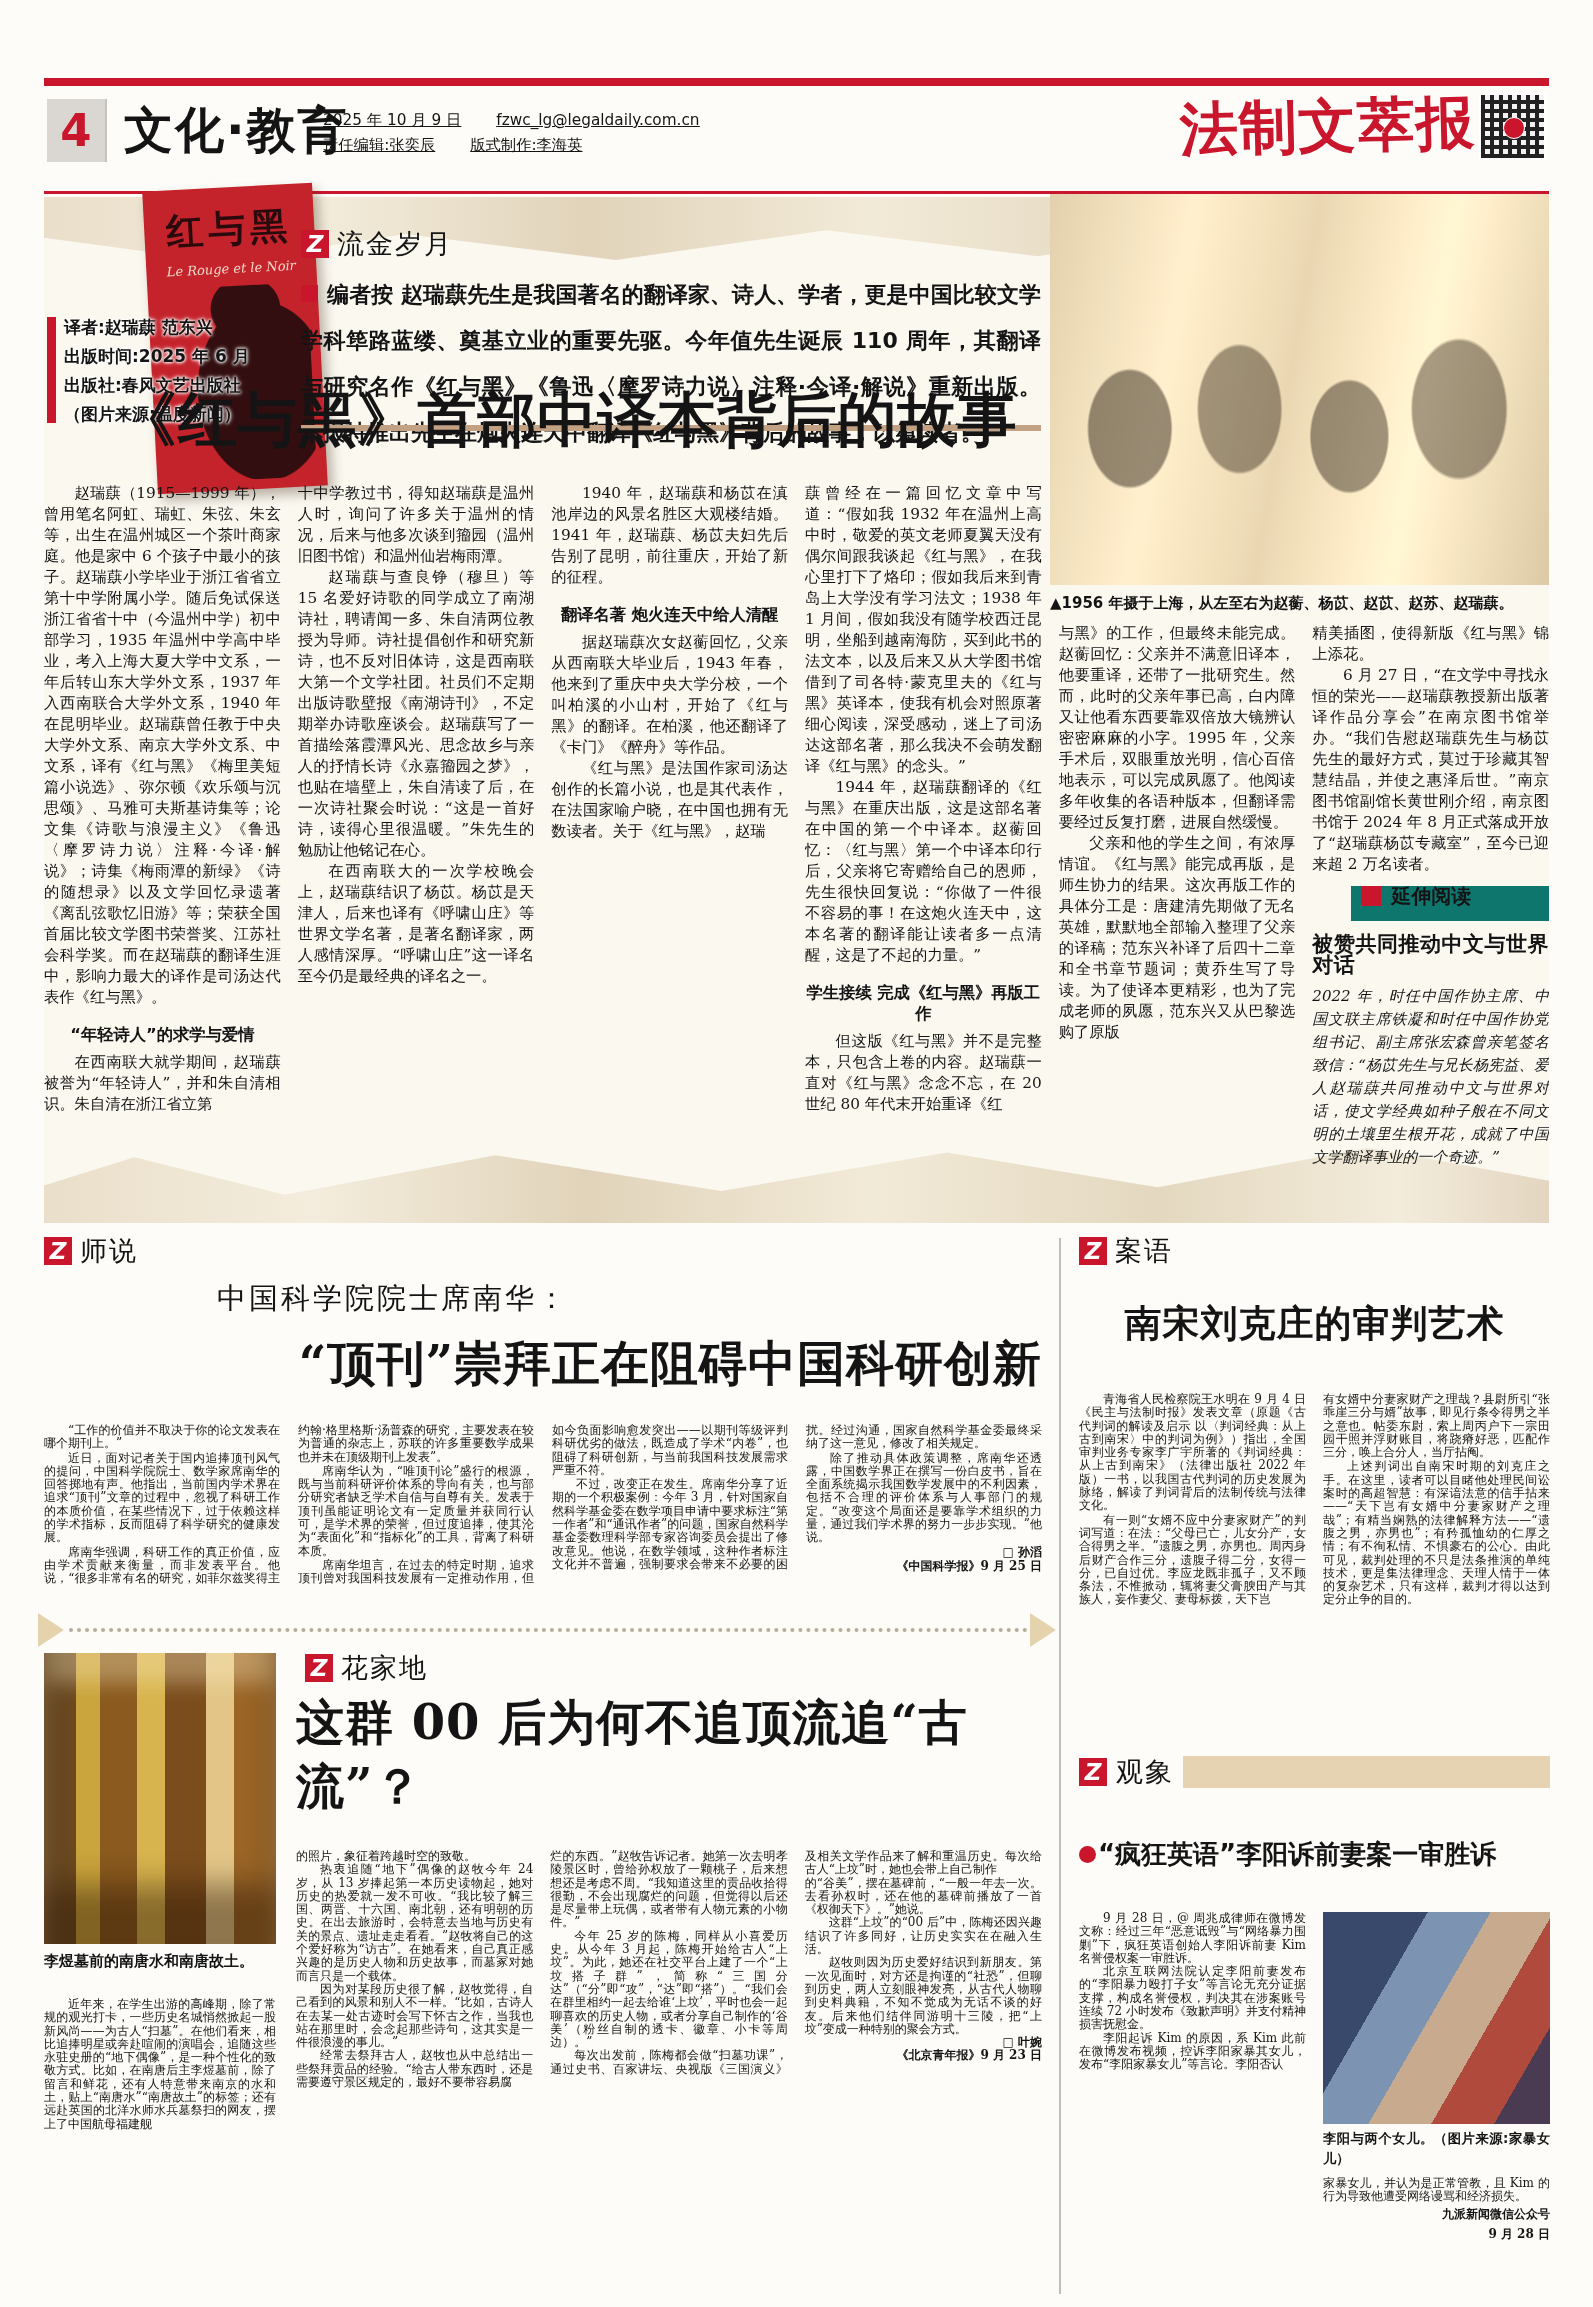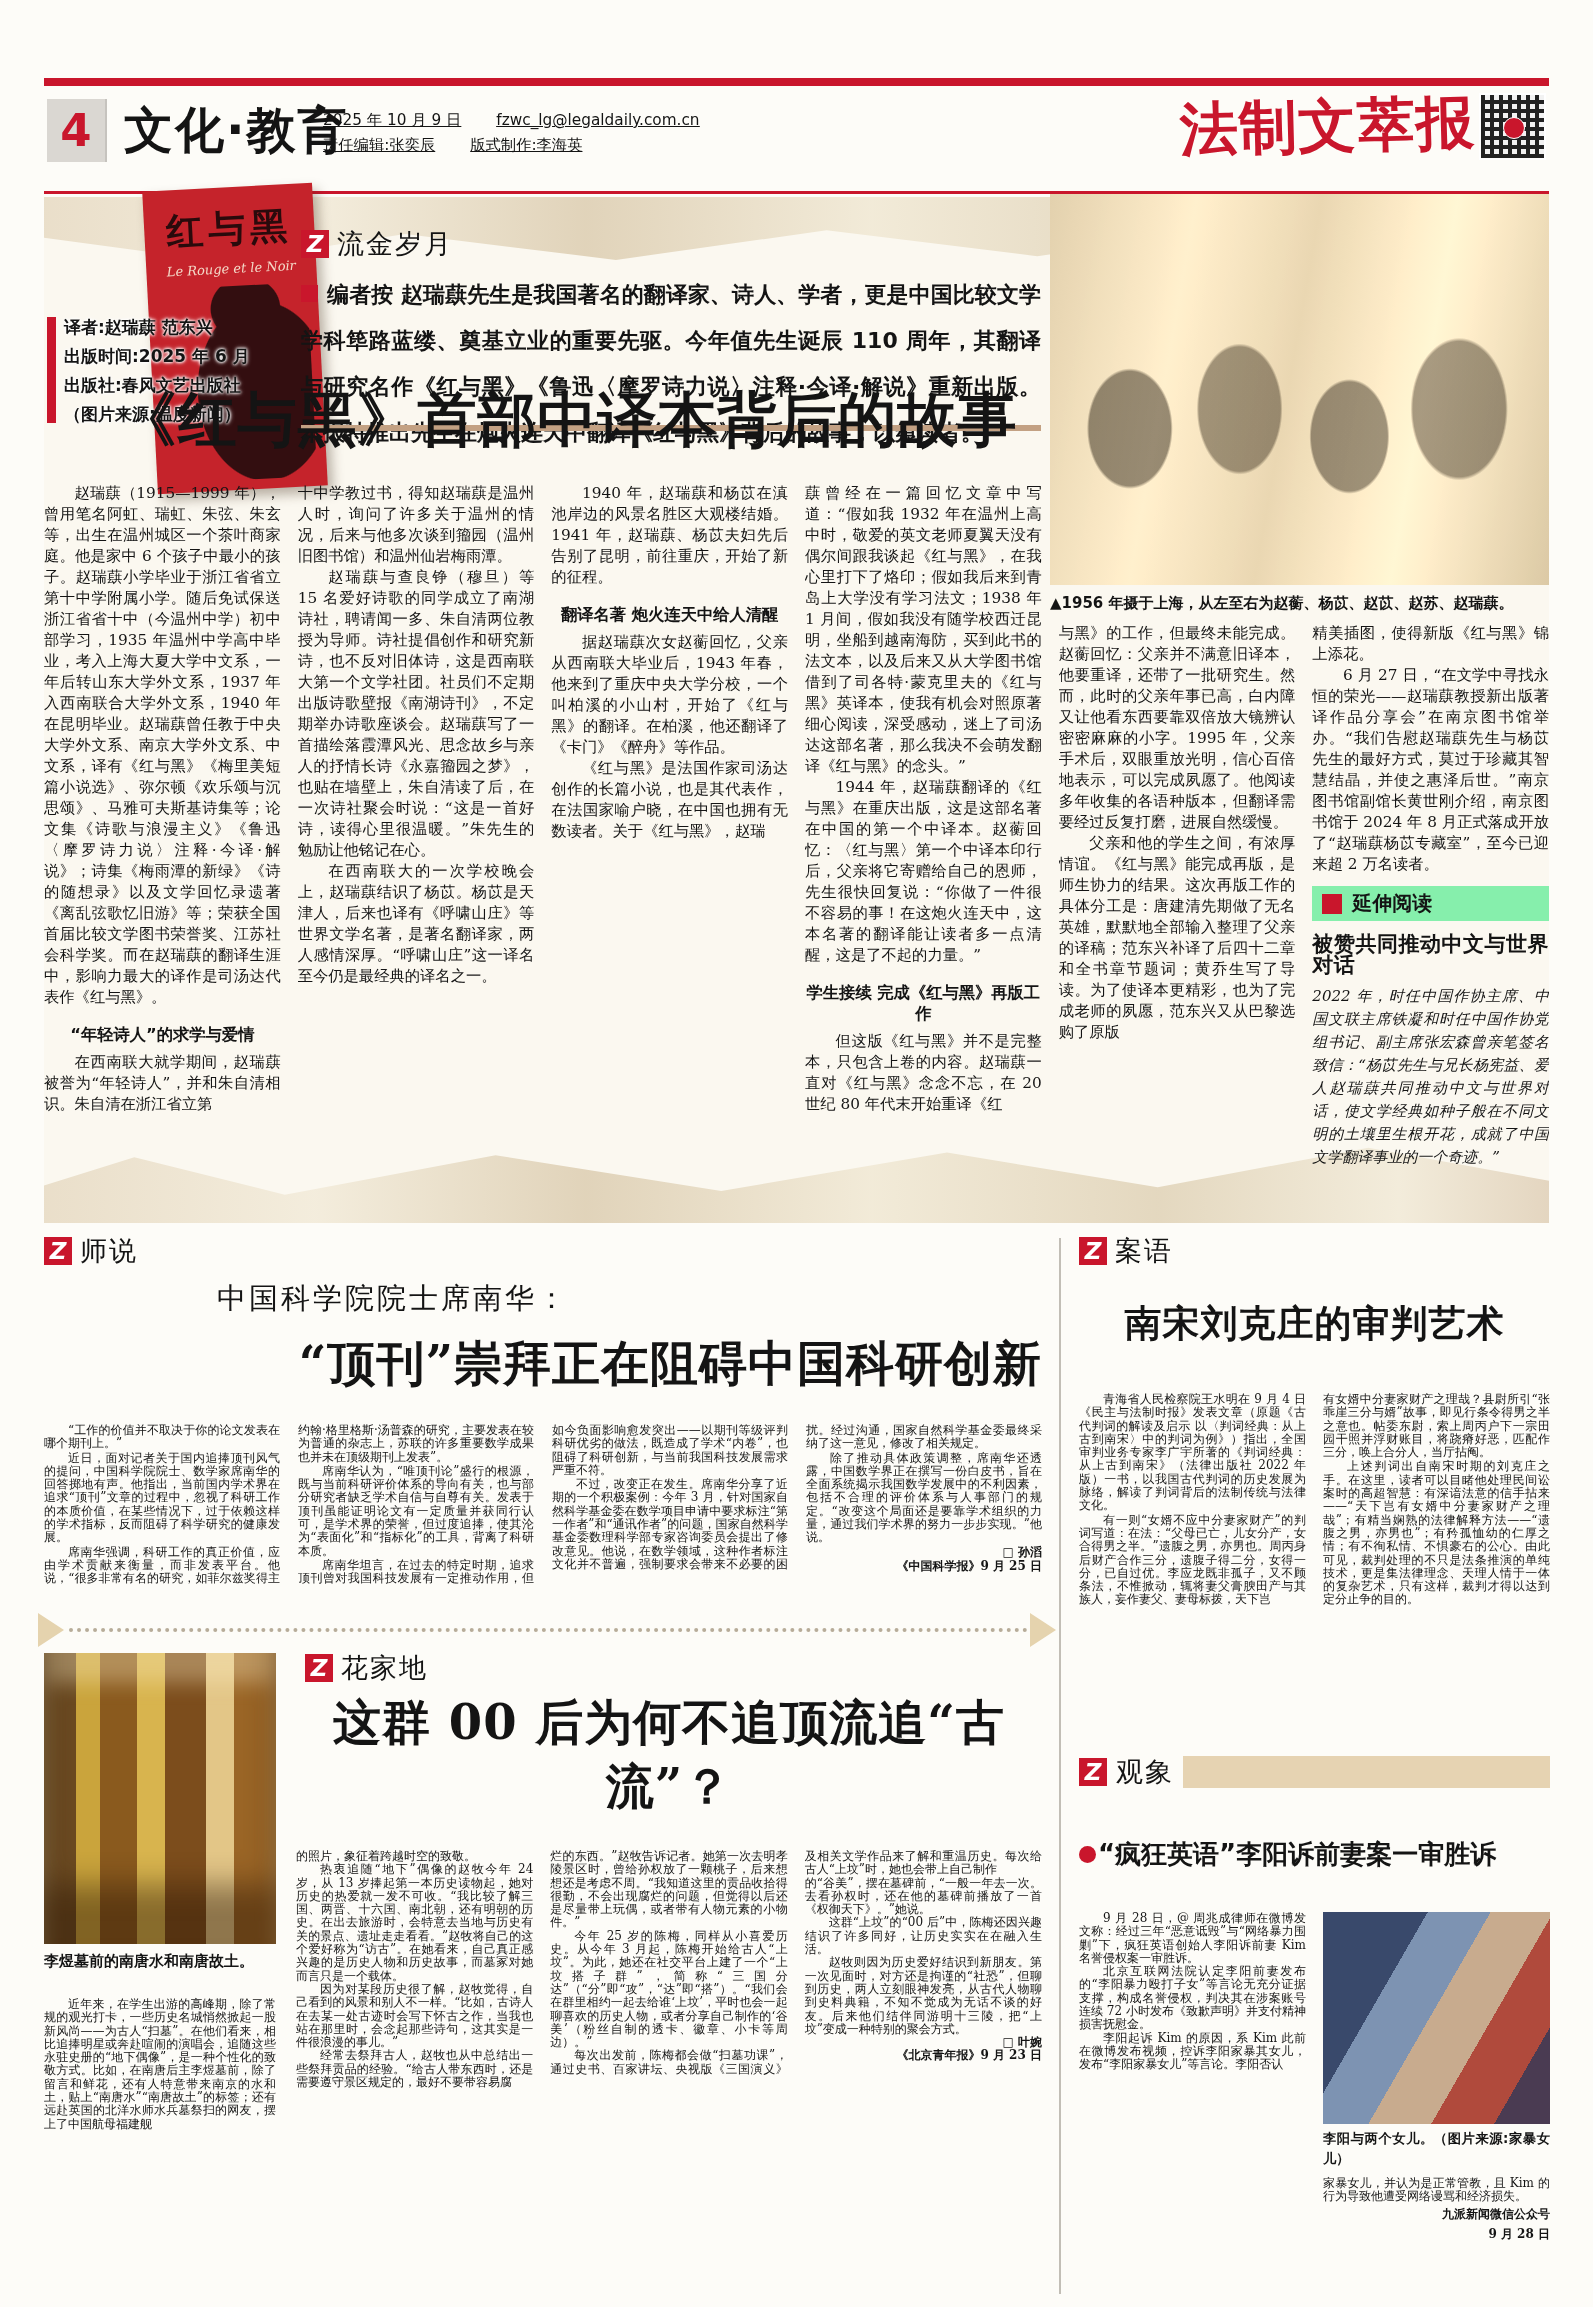--- a/index.html
+++ b/index.html
@@ -58,21 +58,21 @@
                  radial-gradient(69px 99px at 60% 62%,rgba(66,56,42,.5) 0 55%,transparent 58%),
                  radial-gradient(84px 123px at 82% 55%,rgba(75,64,48,.5) 0 55%,transparent 58%);
       background-blend-mode:multiply;filter:sepia(.35);}
   .mphotocap{position:absolute;right:0;top:395px;width:499px;font-size:15px;font-weight:700;line-height:22px;}
   .mcols{position:absolute;left:0;right:0;top:286px;height:691px;display:flex;gap:17px;overflow:hidden;}
   .mcol{flex:1;font-size:15.3px;line-height:21px;text-align:justify;overflow:hidden;}
   .mcol.offset{padding-top:140px;}
   .mcol h4{font-family:"DejaVu Sans","Liberation Sans",sans-serif;font-size:16.3px;font-weight:700;
            text-align:center;margin:16px 0 7px;text-indent:0;}
   .extbox{margin-top:11px;}
-  .extbar{display:flex;align-items:center;gap:10px;background:#86efac;height:35px;padding-left:10px;}
+  .extbar{display:flex;gap:10px;background:#0f766e;height:35px;padding-left:10px;margin-left:39px;}
   .extbar .rsq2{width:20px;height:20px;background:#c9162c;}
   .extbar .ettl{font-size:20px;font-weight:800;}
   .exttitle{font-size:21px;font-weight:800;margin:13px 0 9px;text-align:justify;letter-spacing:0.5px;}
   .extbody{font-size:15px;line-height:23px;text-align:justify;font-style:italic;}
   .extby{font-size:15px;line-height:25px;font-weight:700;text-align:center;margin-top:8px;}
   
   .vdiv{position:absolute;left:1059px;top:1238px;width:1.5px;height:1056px;background:#c2beb6;}
   .shishuo{position:absolute;left:44px;top:1233px;width:998px;}
   .kicker{margin-left:173px;margin-top:10px;font-size:29px;letter-spacing:3px;}
   .bighead{text-align:right;font-size:48px;font-weight:900;margin-top:13px;letter-spacing:1px;}
@@ -87,21 +87,21 @@
        border-left:26px solid #e5d3ae;}
   .tri.l{left:38px;top:1613px;} .tri.r{left:1030px;top:1613px;}
   
   .hua{position:absolute;left:44px;top:1650px;width:998px;height:641px;}
   .hua-photo{position:absolute;left:0;top:3px;width:232px;height:291px;
       background:linear-gradient(90deg,#6b4a21 0 14%,#caa43c 14% 24%,#8a5a1e 24% 40%,#d8b44e 40% 52%,#7c4d1c 52% 70%,#e3c687 70% 82%,#9a6526 82%);
       box-shadow:inset 0 -59px 30px rgba(40,20,5,.45),inset 0 30px 20px rgba(255,240,200,.35);}
   .hua-cap{position:absolute;left:0;top:301px;width:232px;font-size:15px;font-weight:700;line-height:21px;}
   .hua-intro{position:absolute;left:0;top:348px;width:232px;font-size:12px;line-height:13.3px;text-align:justify;}
   .huatag{position:absolute;left:261px;top:0;}
-  .hua-head{position:absolute;left:252px;top:41px;width:746px;text-align:center;font-size:48px;font-weight:900;letter-spacing:1px;}
+  .hua-head{position:absolute;left:252px;top:41px;width:746px;text-align:left;font-size:48px;font-weight:900;letter-spacing:1px;}
   .hua-body{position:absolute;left:252px;top:200px;width:746px;height:434px;column-count:3;column-gap:17px;
             font-size:12px;line-height:13.3px;text-align:justify;overflow:hidden;}
   .guan{position:absolute;left:1079px;top:1754px;width:471px;}
   .guanbar{display:flex;align-items:center;gap:9px;}
   .guanbar .fill{flex:1;height:32px;background:#e6d3b2;}
   .bullhead{display:flex;align-items:center;gap:2px;margin-top:47px;}
   .bull{width:17px;height:17px;border-radius:50%;background:#c9162c;flex:none;}
   .bullhead .t{font-family:"DejaVu Sans","Liberation Sans",sans-serif;font-size:26px;font-weight:900;}
   .guanbody{display:flex;gap:17px;margin-top:40px;font-size:12px;line-height:13.3px;text-align:justify;}
   .guanbody .gcol{width:227px;overflow:hidden;}

